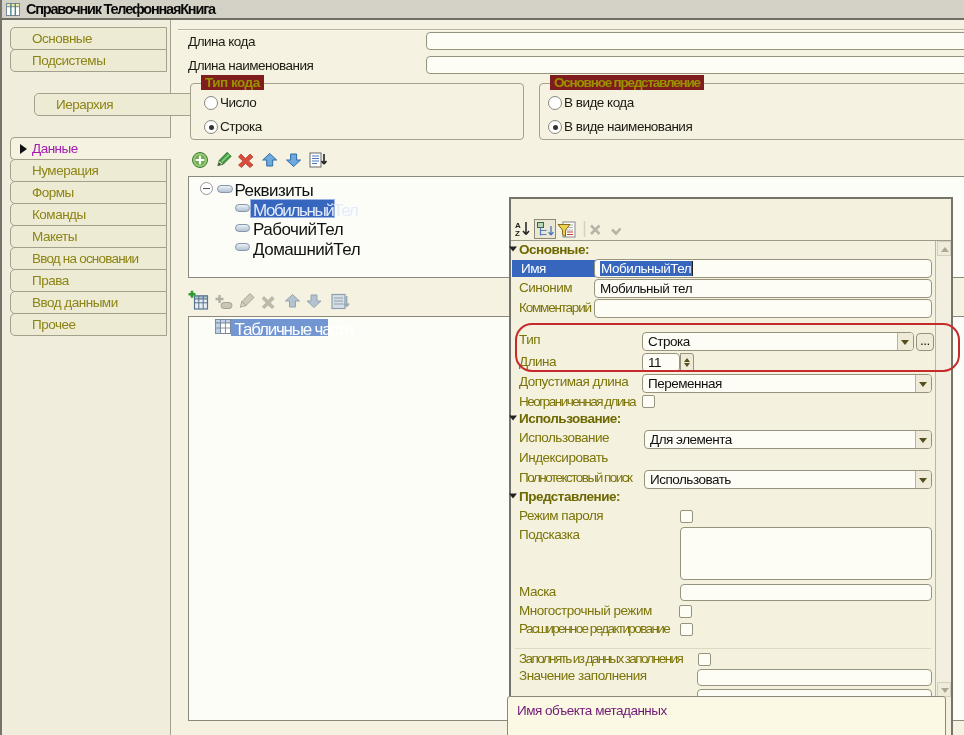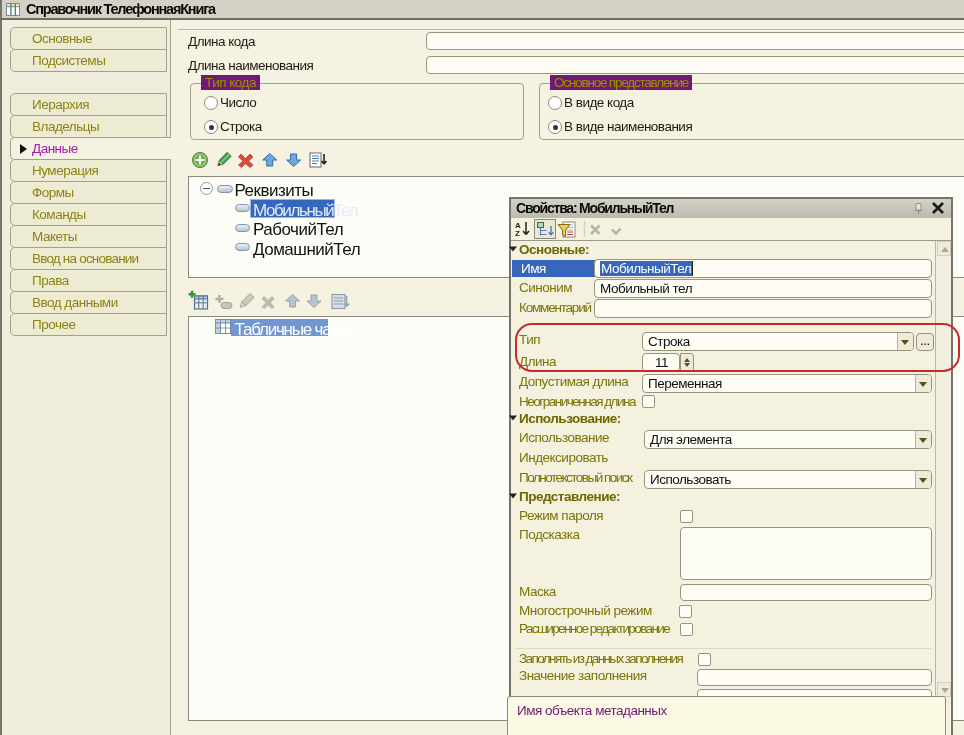--- a/index.html
+++ b/index.html
@@ -15,21 +15,21 @@
 .tab span{position:absolute;left:21px;top:3px;color:#8C8414;}
 .tab.sel{background:#F6F2E1;border-right:none;width:161px;z-index:3;}
 .tab.sel span{color:#a21caf;}
 .tab.sel::before{content:"";position:absolute;left:9px;top:6px;border-top:5px solid transparent;border-bottom:5px solid transparent;border-left:7px solid #111;}
 
 #pageline{left:168px;top:20px;width:1px;height:715px;background:#A3A08C;}
 #page{left:169px;top:20px;width:795px;height:715px;background:#F6F2E1;}
 .lbl{color:#1c1c14;}
 .inp{background:#FDFDF6;border:1px solid #97947E;border-radius:4px;box-sizing:border-box;}
 .gbox{border:1px solid #A3A08C;border-radius:4px;box-sizing:border-box;}
-.gbox .cap{position:absolute;left:10px;top:-9px;background:#701a75;padding:0 4px;color:#9A9100;}
+.gbox .cap{position:absolute;left:10px;top:-9px;background:#7f1d1d;padding:0 4px;color:#9A9100;font-weight:bold;}
 .radio{width:14px;height:14px;border-radius:50%;background:#fff;border:1px solid #8a887a;box-sizing:border-box;}
 .radio.on::after{content:"";position:absolute;left:3.5px;top:3.5px;width:5px;height:5px;border-radius:50%;background:#333;}
 
 .lbox{background:#FDFDF8;border:1px solid #8B897B;box-sizing:border-box;}
 .pill{height:8px;border-radius:4px;background:linear-gradient(#EAF0F6,#B4C2D2);border:1px solid #8898AC;box-sizing:border-box;}
 .trtxt{font-size:17px;color:#111;}
 
 #panel{left:507px;top:197px;width:444px;height:545px;background:#F4F1DF;border:2px solid #75736A;box-sizing:border-box;z-index:5;}
 #ptitle{left:0;top:0;width:440px;height:19px;background:linear-gradient(#D4D1C7,#BCB9AE);}
 #ptitle .txt{position:absolute;left:5px;top:1px;font-weight:bold;font-size:14px;color:#0a0a0a;letter-spacing:-1.2px;}
@@ -162,25 +162,22 @@
     <div class="abs" style="left:42px;top:1.5px;width:97px;height:17.5px;background:#7296D2;"></div>
     <div class="abs trtxt tight" style="left:45.5px;top:2.5px;color:#fff;">Табличные части</div>
   </div>
 
   <div class="abs tab" style="top:27px;">
       <span>Основные</span>
     </div>
   <div class="abs tab" style="top:49px;">
       <span>Подсистемы</span>
     </div>
-  <div class="abs tab" style="top:93px;">
+  <div class="abs tab" style="top:93px;margin-left:24px;">
       <span>Иерархия</span>
-    </div>
-  <div class="abs tab" style="top:115px;">
-      <span>Владельцы</span>
     </div>
   <div class="abs tab sel" style="top:137px;">
       <span>Данные</span>
     </div>
   <div class="abs tab" style="top:159px;">
       <span>Нумерация</span>
     </div>
   <div class="abs tab" style="top:181px;">
       <span>Формы</span>
     </div>
@@ -206,30 +203,20 @@
   <div class="abs" id="tbar">
     <svg class="abs" style="left:4px;top:3px;" width="14" height="13" viewBox="0 0 14 13">
       <rect x="0.5" y="0.5" width="13" height="12" fill="#fff" stroke="#7A8A98" stroke-width="1"></rect>
       <rect x="0.5" y="0.5" width="13" height="3.2" fill="#F2EB9C" stroke="#7A8A98" stroke-width="1"></rect>
       <path d="M4.9 0.5 v12 M9.3 0.5 v12" stroke="#3E7E7E" stroke-width="1.3"></path>
     </svg>
     <span class="txt">Справочник ТелефоннаяКнига</span>
   </div>
 
   <div class="abs" id="panel">
-    <div class="abs" id="ptitle">
-      <span class="txt">Свойства: МобильныйТел</span>
-      <svg class="abs" style="right:28px;top:4px;" width="9" height="11" viewBox="0 0 9 11">
-        <rect x="2" y="0.5" width="5" height="6.5" rx="0.5" fill="#E9E6DC" stroke="#8E8C80" stroke-width="1"></rect>
-        <path d="M1 7.5 h7 M4.5 8 v3" stroke="#8E8C80" stroke-width="1.2"></path>
-      </svg>
-      <svg class="abs" style="right:6px;top:2px;" width="14" height="14" viewBox="0 0 14 14">
-        <path d="M2 2 L12 12 M12 2 L2 12" stroke="#1a1a1a" stroke-width="2.6"></path>
-      </svg>
-    </div>
     <div class="abs" id="ptool">
       <svg width="140" height="22" viewBox="0 0 140 22" style="position:absolute;left:0;top:0;">
         <text x="4" y="9.5" font-size="8" font-weight="bold" font-family="Liberation Sans" fill="#222">A</text>
         <text x="4" y="18" font-size="8" font-weight="bold" font-family="Liberation Sans" fill="#222">Z</text>
         <path d="M15 4 v11 M15 16.5 l-3 -3.4 M15 16.5 l3 -3.4" stroke="#222" stroke-width="1.5" fill="none"></path>
         <rect x="23.5" y="1.5" width="21" height="19" fill="#EBE7D3" stroke="#8B8978" stroke-width="1"></rect>
         <rect x="26.5" y="4.5" width="6" height="5" fill="#B8D4B8" stroke="#3A6A3A"></rect>
         <path d="M29.5 9.5 v8 M29.5 12.5 h6 M29.5 16.5 h6" stroke="#5580C0" stroke-width="1.2" fill="none"></path>
         <path d="M40 8 v8 M40 17 l-2.4 -2.8 M40 17 l2.4 -2.8" stroke="#4A76B8" stroke-width="1.3" fill="none"></path>
         <rect x="52" y="4" width="12" height="15" fill="#fff" stroke="#888" stroke-width="1"></rect>
@@ -247,21 +234,21 @@
     <div class="abs" style="left:10px;top:61.5px;color:#fff;">Имя</div>
     <div class="pinp" style="left:83px;top:60px;width:338px;height:19px;"><span style="background:#3666BD;color:#fff;padding:0 1px;border-right:1.5px solid #222;">МобильныйТел</span></div>
     <div class="prow-lbl" style="top:83px;">Синоним</div>
     <div class="pinp" style="left:83px;top:80px;width:338px;height:19px;">Мобильный тел</div>
     <div class="prow-lbl" style="top:102.5px;letter-spacing:-1.2px">Комментарий</div>
     <div class="pinp" style="left:83px;top:100px;width:338px;height:19px;"></div>
     <div class="prow-lbl" style="top:135px;">Тип</div>
     <div class="pinp combo" style="left:131px;top:133px;width:272px;height:19px;">Строка</div>
     <div class="pinp" style="left:405px;top:134px;width:18px;height:18px;background:#EFEBD8;text-align:center;padding:0;line-height:13px;">...</div>
     <div class="prow-lbl" style="top:156.5px;">Длина</div>
-    <div class="pinp" style="left:131px;top:154px;width:38px;height:19px;text-align:center;padding-right:4px;">11</div>
+    <div class="pinp" style="left:131px;top:154px;width:38px;height:19px;text-align:left;padding-right:4px;">11</div>
     <div class="abs spinner" style="left:169px;top:154px;width:14px;height:19px;background:#EFEBD8;border:1px solid #97947E;border-radius:0 3px 3px 0;box-sizing:border-box;"></div>
     <div class="prow-lbl" style="top:177px;">Допустимая длина</div>
     <div class="pinp combo" style="left:131px;top:175px;width:290px;height:19px;">Переменная</div>
     <div class="prow-lbl" style="top:196.8px;letter-spacing:-1.5px">Неограниченная длина</div>
     <div class="chk" style="left:131px;top:196px;"></div>
     <div class="phdr" style="top:213.5px;">Использование:</div>
     <div class="prow-lbl" style="top:233px;">Использование</div>
     <div class="pinp combo" style="left:133px;top:231px;width:288px;height:19px;">Для элемента</div>
     <div class="prow-lbl" style="top:252.8px;">Индексировать</div>
     <div class="prow-lbl" style="top:272.5px;letter-spacing:-1.5px">Полнотекстовый поиск</div>

